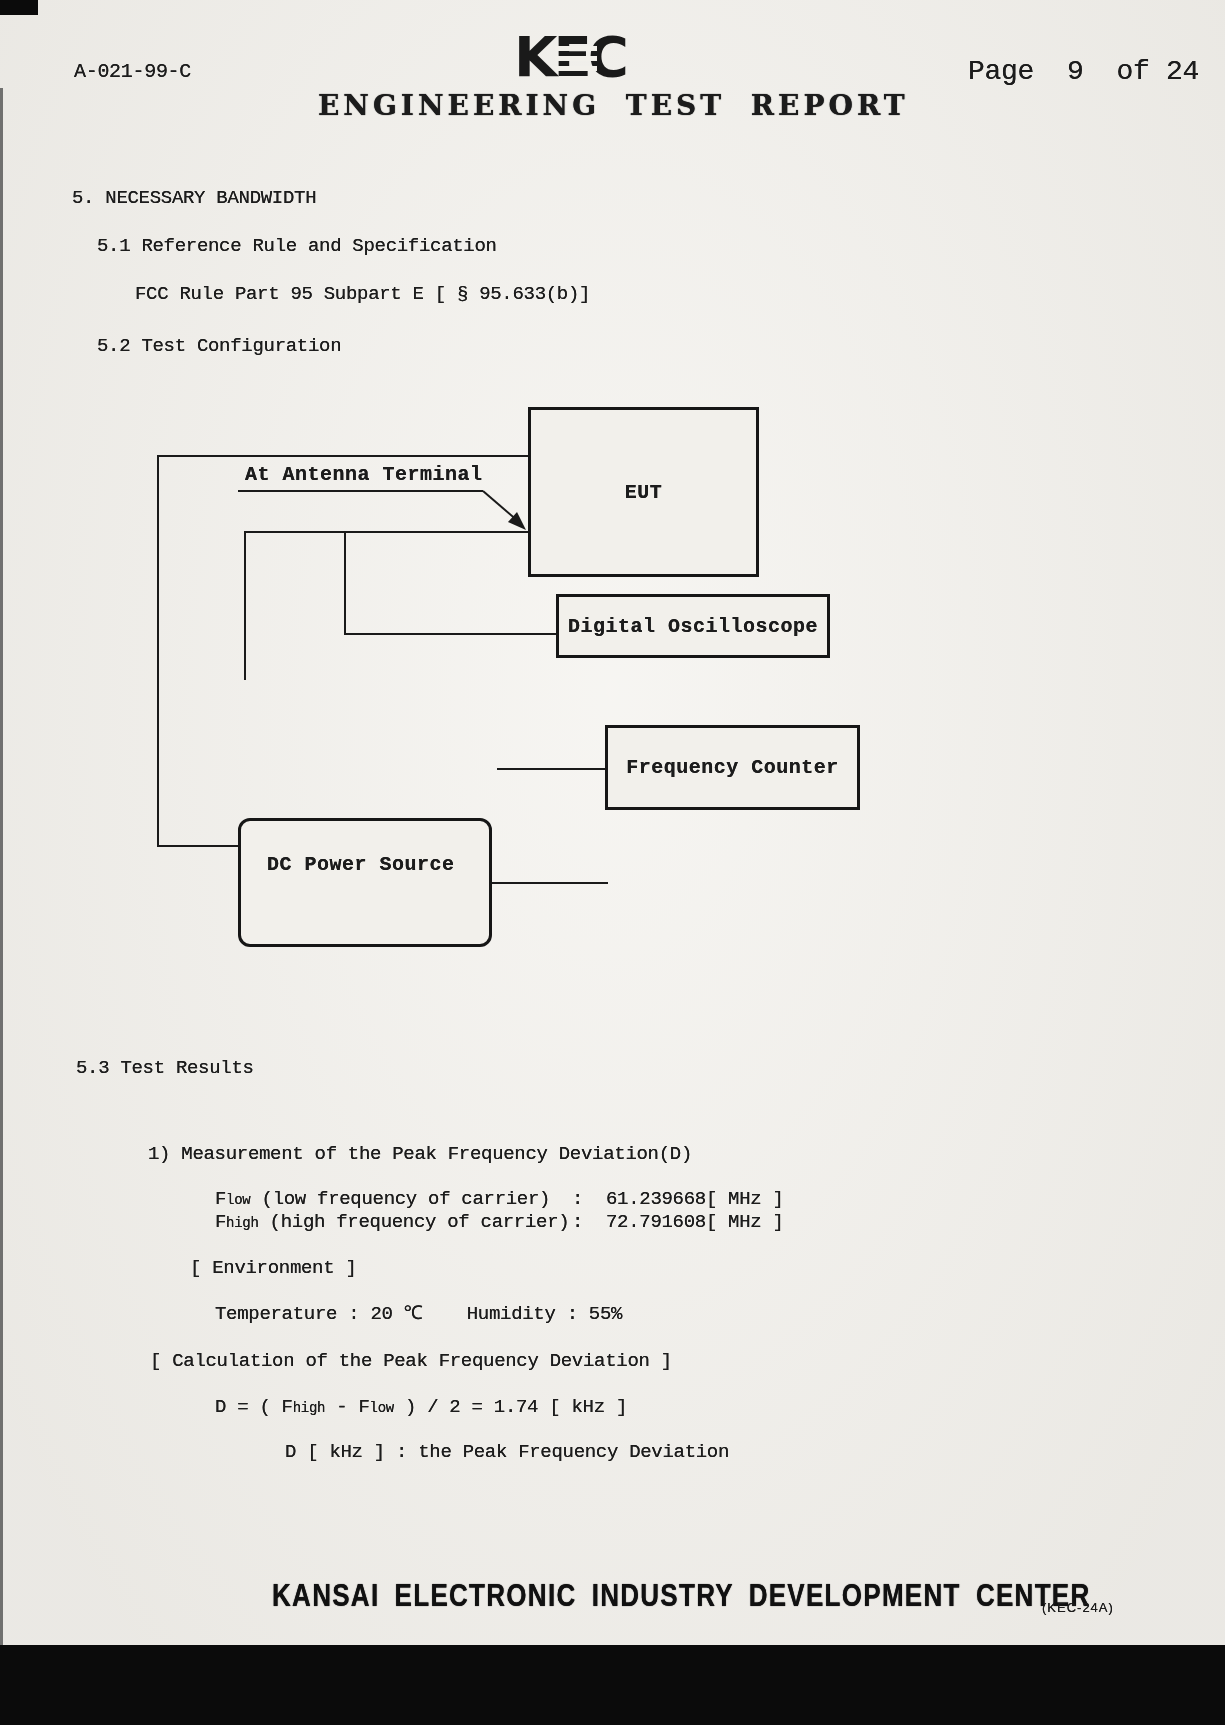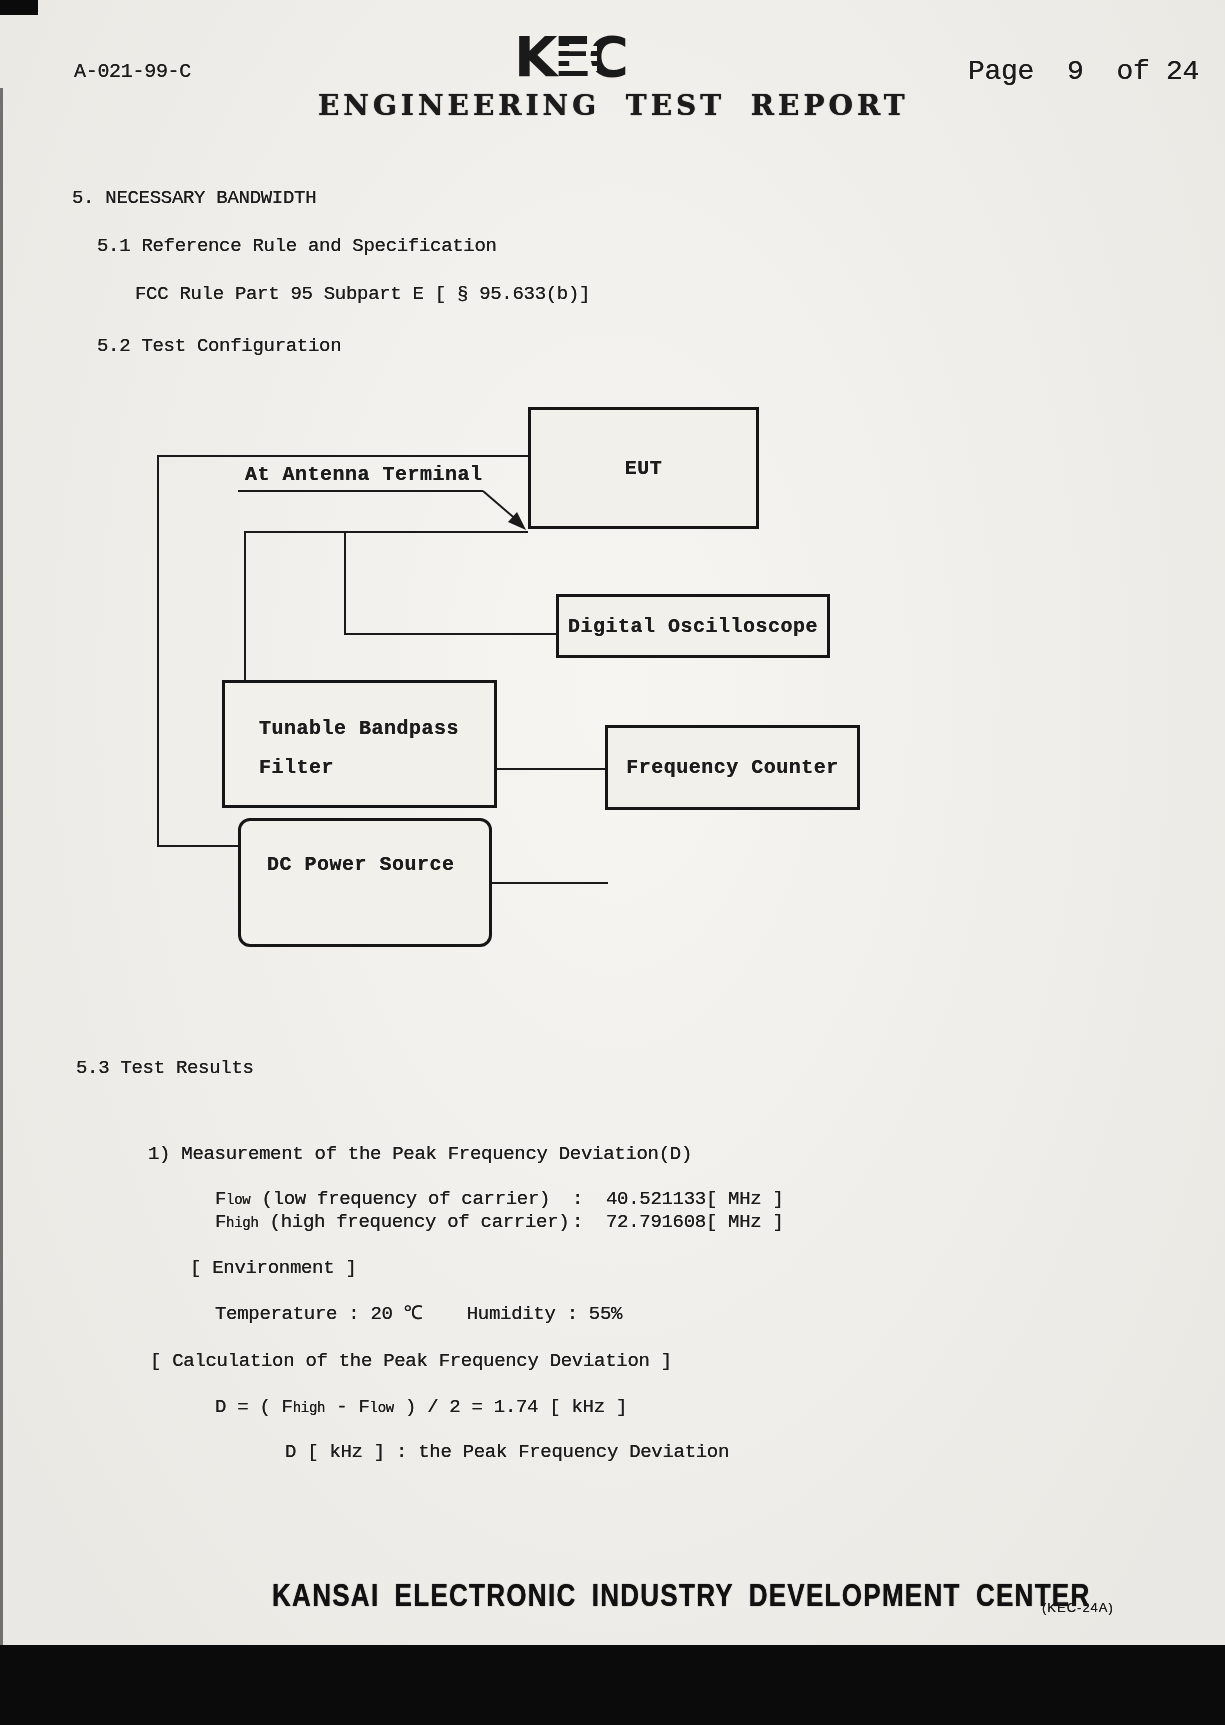--- a/index.html
+++ b/index.html
@@ -51,21 +51,21 @@
   .dbox{
     position:absolute;z-index:2;
     background:#f2f0eb;
     border:3px solid #161616;
     box-sizing:border-box;
     font-weight:bold;font-size:20px;
     letter-spacing:0.5px;
     text-shadow:0 0 0.6px currentColor;
   }
   .dbox.center{display:flex;align-items:center;justify-content:center;}
-  .box-eut       {left:528px;top:407px;width:231px;height:122px;}
+  .box-eut       {left:528px;top:407px;width:231px;height:170px;}
   .box-osc       {left:556px;top:594px;width:274px;height:64px;}
   .box-filter    {left:222px;top:680px;width:275px;height:128px;padding:26px 0 0 34px;line-height:39px;}
   .box-counter   {left:605px;top:725px;width:255px;height:85px;}
   .box-power     {left:238px;top:818px;width:254px;height:129px;padding:25px 0 0 26px;line-height:38px;border-radius:12px;}
   .box-multimeter{left:608px;top:837px;width:237px;height:110px;}
   .antenna-label{
     left:245px;top:463px;z-index:3;
     font-weight:bold;font-size:20px;letter-spacing:0.5px;
   }
   
@@ -142,37 +142,33 @@
   </svg>
 
   <div class="line antenna-label">At Antenna Terminal</div>
 
   <div class="dbox center box-eut">
     <span>EUT</span>
   </div>
   <div class="dbox center box-osc">
     <span>Digital Oscilloscope</span>
   </div>
-  <div class="dbox box-filter">
-    <div>Tunable Bandpass</div>
-    <div>Filter</div>
-  </div>
   <div class="dbox center box-counter">
     <span>Frequency Counter</span>
   </div>
   <div class="dbox box-power">
     <div>DC Power Source</div>
   </div>
 
   <div class="line s53">5.3 Test Results</div>
   <div class="line item1">1) Measurement of the Peak Frequency Deviation(D)</div>
 
   <div class="line flow-label"><span>F</span><span class="small">low</span><span> (low frequency of carrier)</span></div>
   <div class="line flow-sep">:</div>
-  <div class="line flow-value">40.521133[ MHz ]</div>
+  <div class="line flow-value">61.239668[ MHz ]</div>
 
   <div class="line fhigh-label"><span>F</span><span class="small">high</span><span> (high frequency of carrier)</span></div>
   <div class="line fhigh-sep">:</div>
   <div class="line fhigh-value">72.791608[ MHz ]</div>
 
   <div class="line env-header">[ Environment ]</div>
   <div class="line env-line">Temperature : 20 ℃    Humidity : 55%</div>
   <div class="line calc-header">[ Calculation of the Peak Frequency Deviation ]</div>
 
   <div class="line equation"><span>D = ( F</span><span class="small">high</span><span> - F</span><span class="small">low</span><span> ) / 2 = 1.74 [ kHz ]</span></div>

